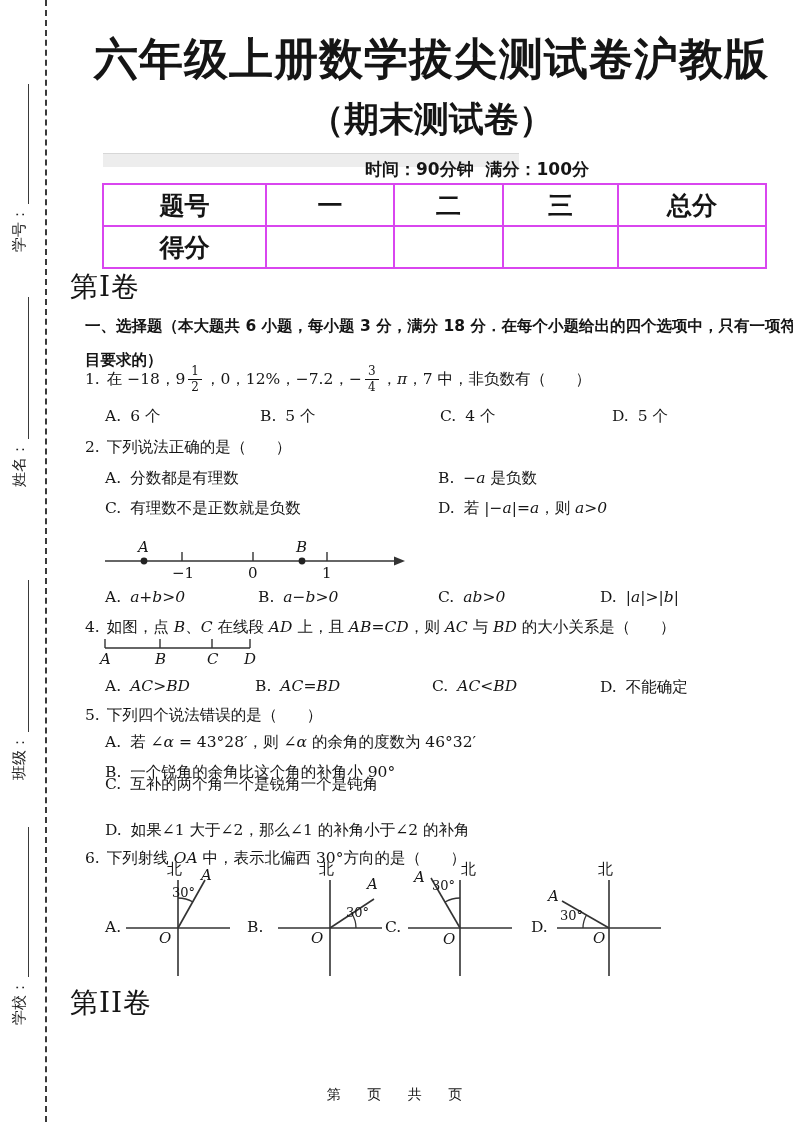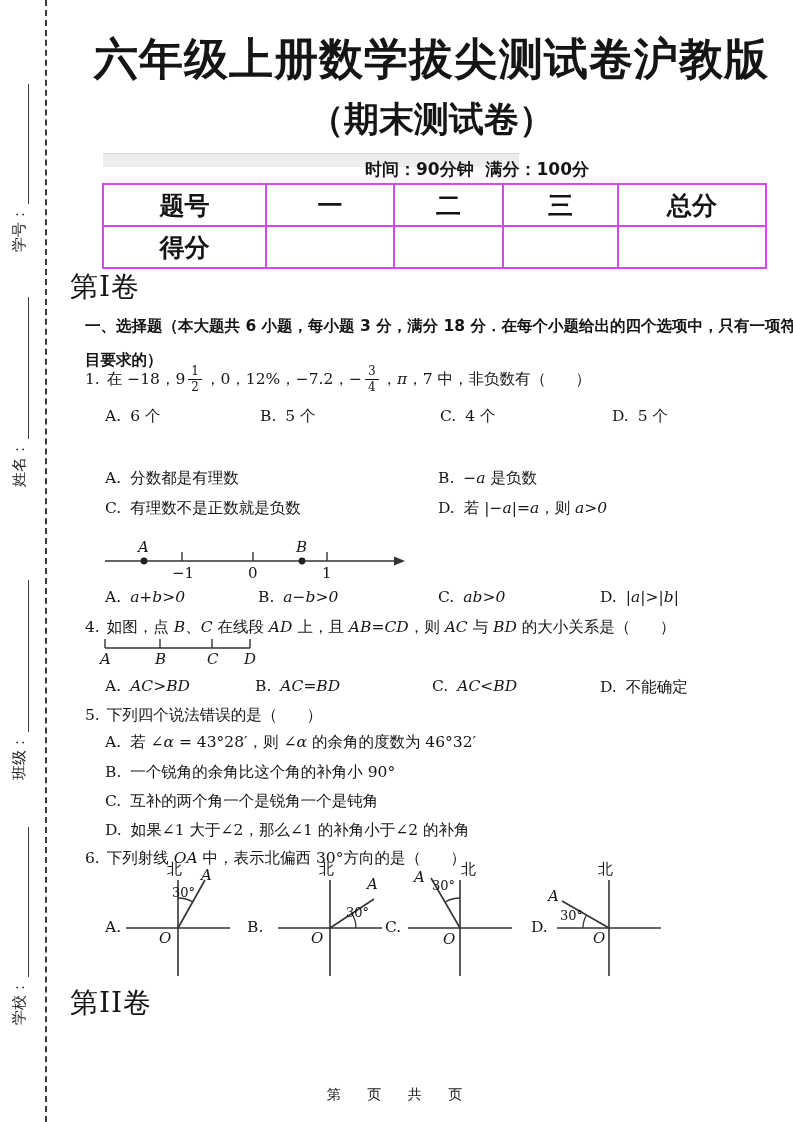--- a/index.html
+++ b/index.html
@@ -103,20 +103,21 @@
   <div class="sec" style="top:350px">目要求的）</div>
 
   <div class="q" style="top:366px"><span class="qnum">1.</span><span><span>在 −18，9</span><span class="frac"><span class="fn">1</span><span class="fd">2</span></span><span>，0，12%，−7.2，−</span><span class="frac"><span class="fn">3</span><span class="fd">4</span></span><span>，</span><span class="mi">π</span><span>，7 中，非负数有（      ）</span></span></div>
   <div>
     <span class="opt" style="left:105px;top:406px"><span class="lbl">A.</span><span><span>6 个</span></span></span>
     <span class="opt" style="left:260px;top:406px"><span class="lbl">B.</span><span><span>5 个</span></span></span>
     <span class="opt" style="left:440px;top:406px"><span class="lbl">C.</span><span><span>4 个</span></span></span>
     <span class="opt" style="left:612px;top:406px"><span class="lbl">D.</span><span><span>5 个</span></span></span>
   </div>
 
+  <div class="q" style="top:437px"><span class="qnum">2.</span><span><span>下列说法正确的是（      ）</span></span></div>
   <div>
     <span class="opt" style="left:105px;top:468px"><span class="lbl">A.</span><span><span>分数都是有理数</span></span></span>
     <span class="opt" style="left:438px;top:468px"><span class="lbl">B.</span><span><span>−</span><span class="mi">a</span><span> 是负数</span></span></span>
     <span class="opt" style="left:105px;top:498px"><span class="lbl">C.</span><span><span>有理数不是正数就是负数</span></span></span>
     <span class="opt" style="left:438px;top:498px"><span class="lbl">D.</span><span><span>若 </span><span class="mi">|−a|=a</span><span>，则 </span><span class="mi">a&gt;0</span></span></span>
   </div>
 
 
   <svg style="left:100px;top:536px" width="320" height="52" viewBox="0 0 320 52">
     <line x1="5" y1="25" x2="300" y2="25" stroke="#333" stroke-width="1.6"></line>
@@ -156,21 +157,21 @@
     <span class="opt" style="left:105px;top:677px"><span class="lbl">A.</span><span><span class="mi">AC&gt;BD</span></span></span>
     <span class="opt" style="left:255px;top:677px"><span class="lbl">B.</span><span><span class="mi">AC=BD</span></span></span>
     <span class="opt" style="left:432px;top:677px"><span class="lbl">C.</span><span><span class="mi">AC&lt;BD</span></span></span>
     <span class="opt" style="left:600px;top:677px"><span class="lbl">D.</span><span><span>不能确定</span></span></span>
   </div>
 
   <div class="q" style="top:705px"><span class="qnum">5.</span><span><span>下列四个说法错误的是（      ）</span></span></div>
   <div>
     <span class="opt" style="left:105px;top:732px"><span class="lbl">A.</span><span><span>若 </span><span class="mi">∠α</span><span> = 43°28′，则 </span><span class="mi">∠α</span><span> 的余角的度数为 46°32′</span></span></span>
     <span class="opt" style="left:105px;top:762px"><span class="lbl">B.</span><span><span>一个锐角的余角比这个角的补角小 90°</span></span></span>
-    <span class="opt" style="left:105px;top:791px"><span class="lbl">C.</span><span><span>互补的两个角一个是锐角一个是钝角</span></span></span>
+    <span class="opt" style="left:105px;top:774px"><span class="lbl">C.</span><span><span>互补的两个角一个是锐角一个是钝角</span></span></span>
     <span class="opt" style="left:105px;top:820px"><span class="lbl">D.</span><span><span>如果∠1 大于∠2，那么∠1 的补角小于∠2 的补角</span></span></span>
   </div>
 
   <div class="q" style="top:848px"><span class="qnum">6.</span><span><span>下列射线 </span><span class="mi">OA</span><span> 中，表示北偏西 30°方向的是（      ）</span></span></div>
 
   <span class="opt" style="left:105px;top:918px">A.</span>
   <svg style="left:113px;top:862px" width="130" height="118" viewBox="0 0 130 118">
     <line x1="65" y1="18" x2="65" y2="114" stroke="#333" stroke-width="1.6"></line>
     <line x1="13" y1="66" x2="117" y2="66" stroke="#333" stroke-width="1.6"></line>
     <line x1="65" y1="66" x2="92" y2="18" stroke="#333" stroke-width="1.6"></line>

